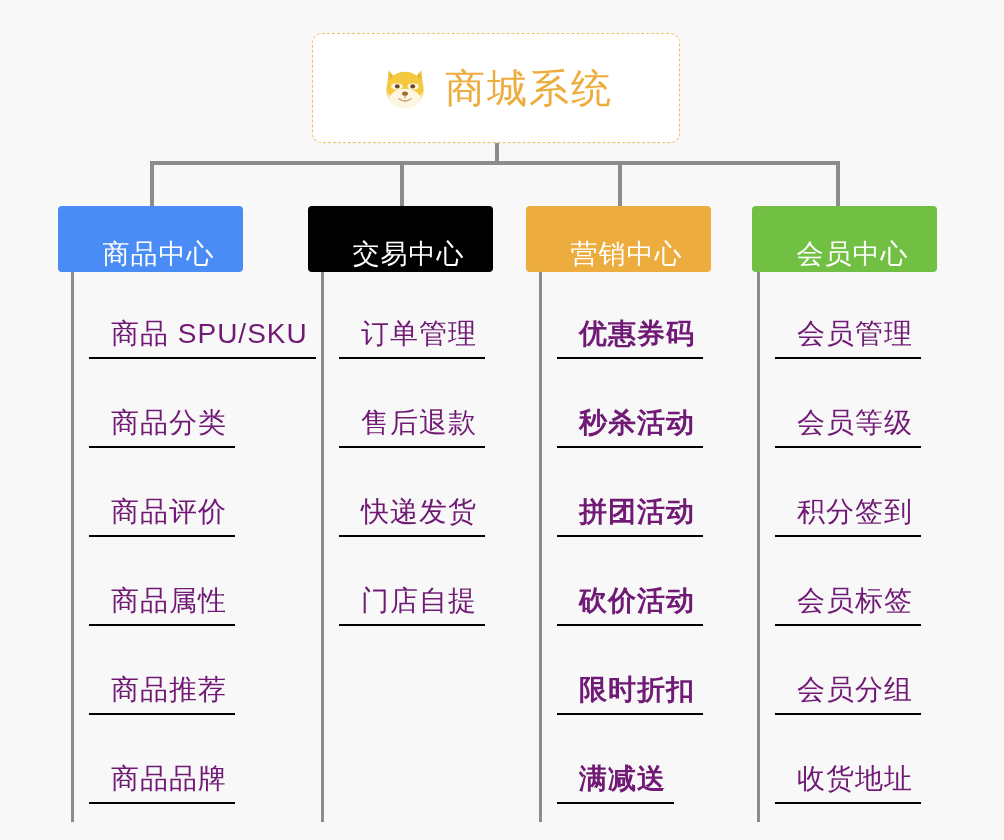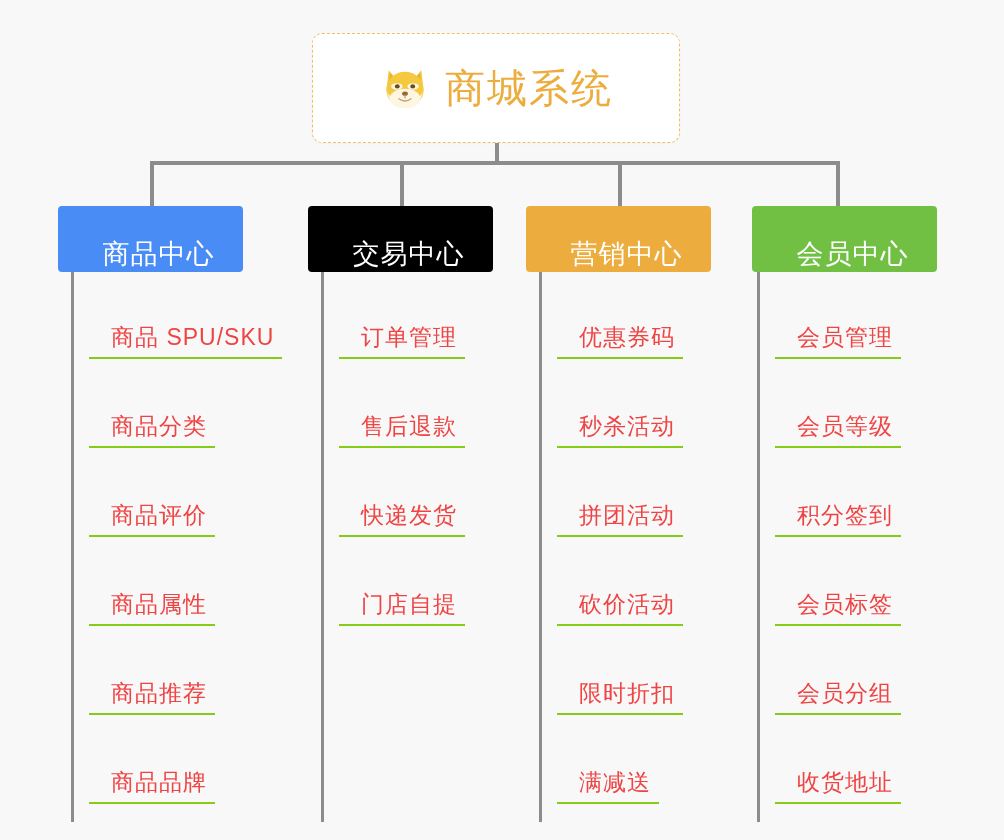--- a/index.html
+++ b/index.html
@@ -82,25 +82,25 @@
     height: 550px;
   }
   .leaf-item {
     height: 89px;
     display: flex;
     align-items: flex-end;
     padding-bottom: 2px;
   }
   .leaf-label {
     display: inline-block;
-    font-size: 23px;
-    color: #ef4444;
+    font-size: 28px;
+    color: #701a75;
     letter-spacing: 1px;
     padding: 0 8px 7px 22px;
-    border-bottom: 2px solid #84cc16;
+    border-bottom: 2px solid #000000;
     white-space: nowrap;
     line-height: 1.1;
   }
 </style>
 </head>
 <body>
 
 <div class="stage">
 
   <div class="root-node">
@@ -175,21 +175,21 @@
         <span class="leaf-label">售后退款</span>
       </div>
     <div class="leaf-item">
         <span class="leaf-label">快递发货</span>
       </div>
     <div class="leaf-item">
         <span class="leaf-label">门店自提</span>
       </div>
   </div>
 
-  <div class="leaf-col" style="left:539px;">
+  <div class="leaf-col" style="left:539px;font-weight:bold;">
     <div class="leaf-item">
         <span class="leaf-label">优惠券码</span>
       </div>
     <div class="leaf-item">
         <span class="leaf-label">秒杀活动</span>
       </div>
     <div class="leaf-item">
         <span class="leaf-label">拼团活动</span>
       </div>
     <div class="leaf-item">

